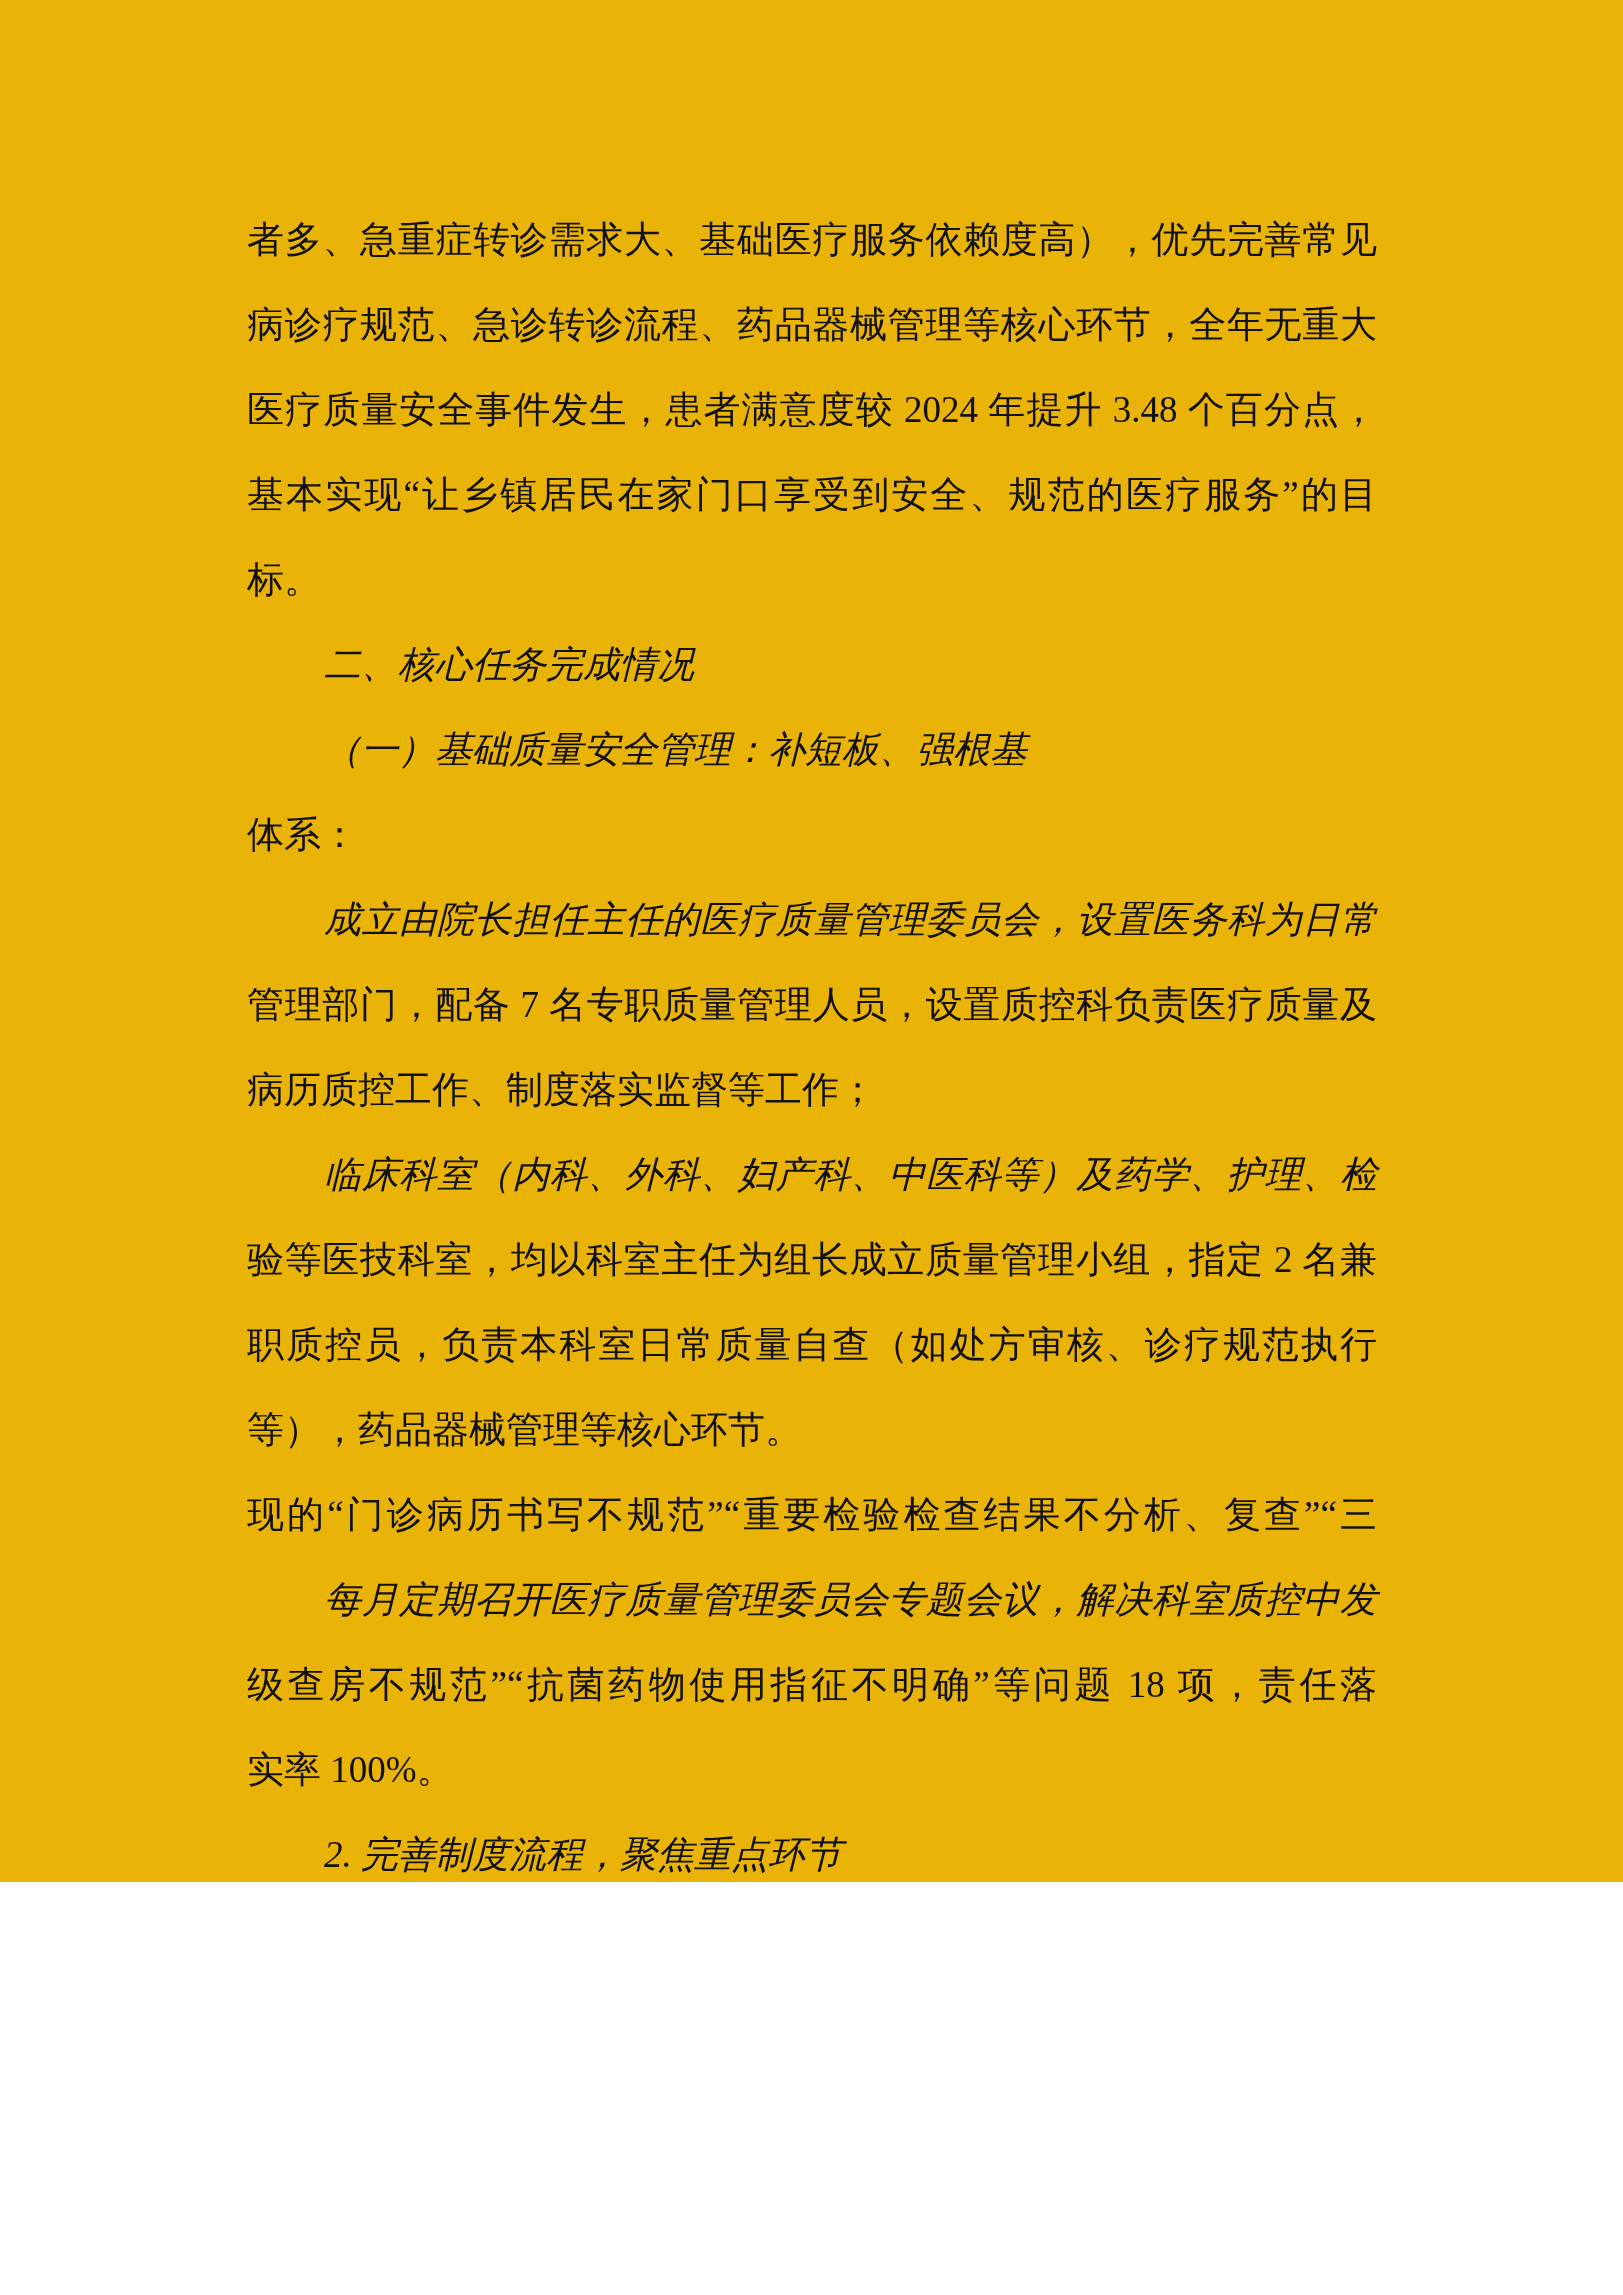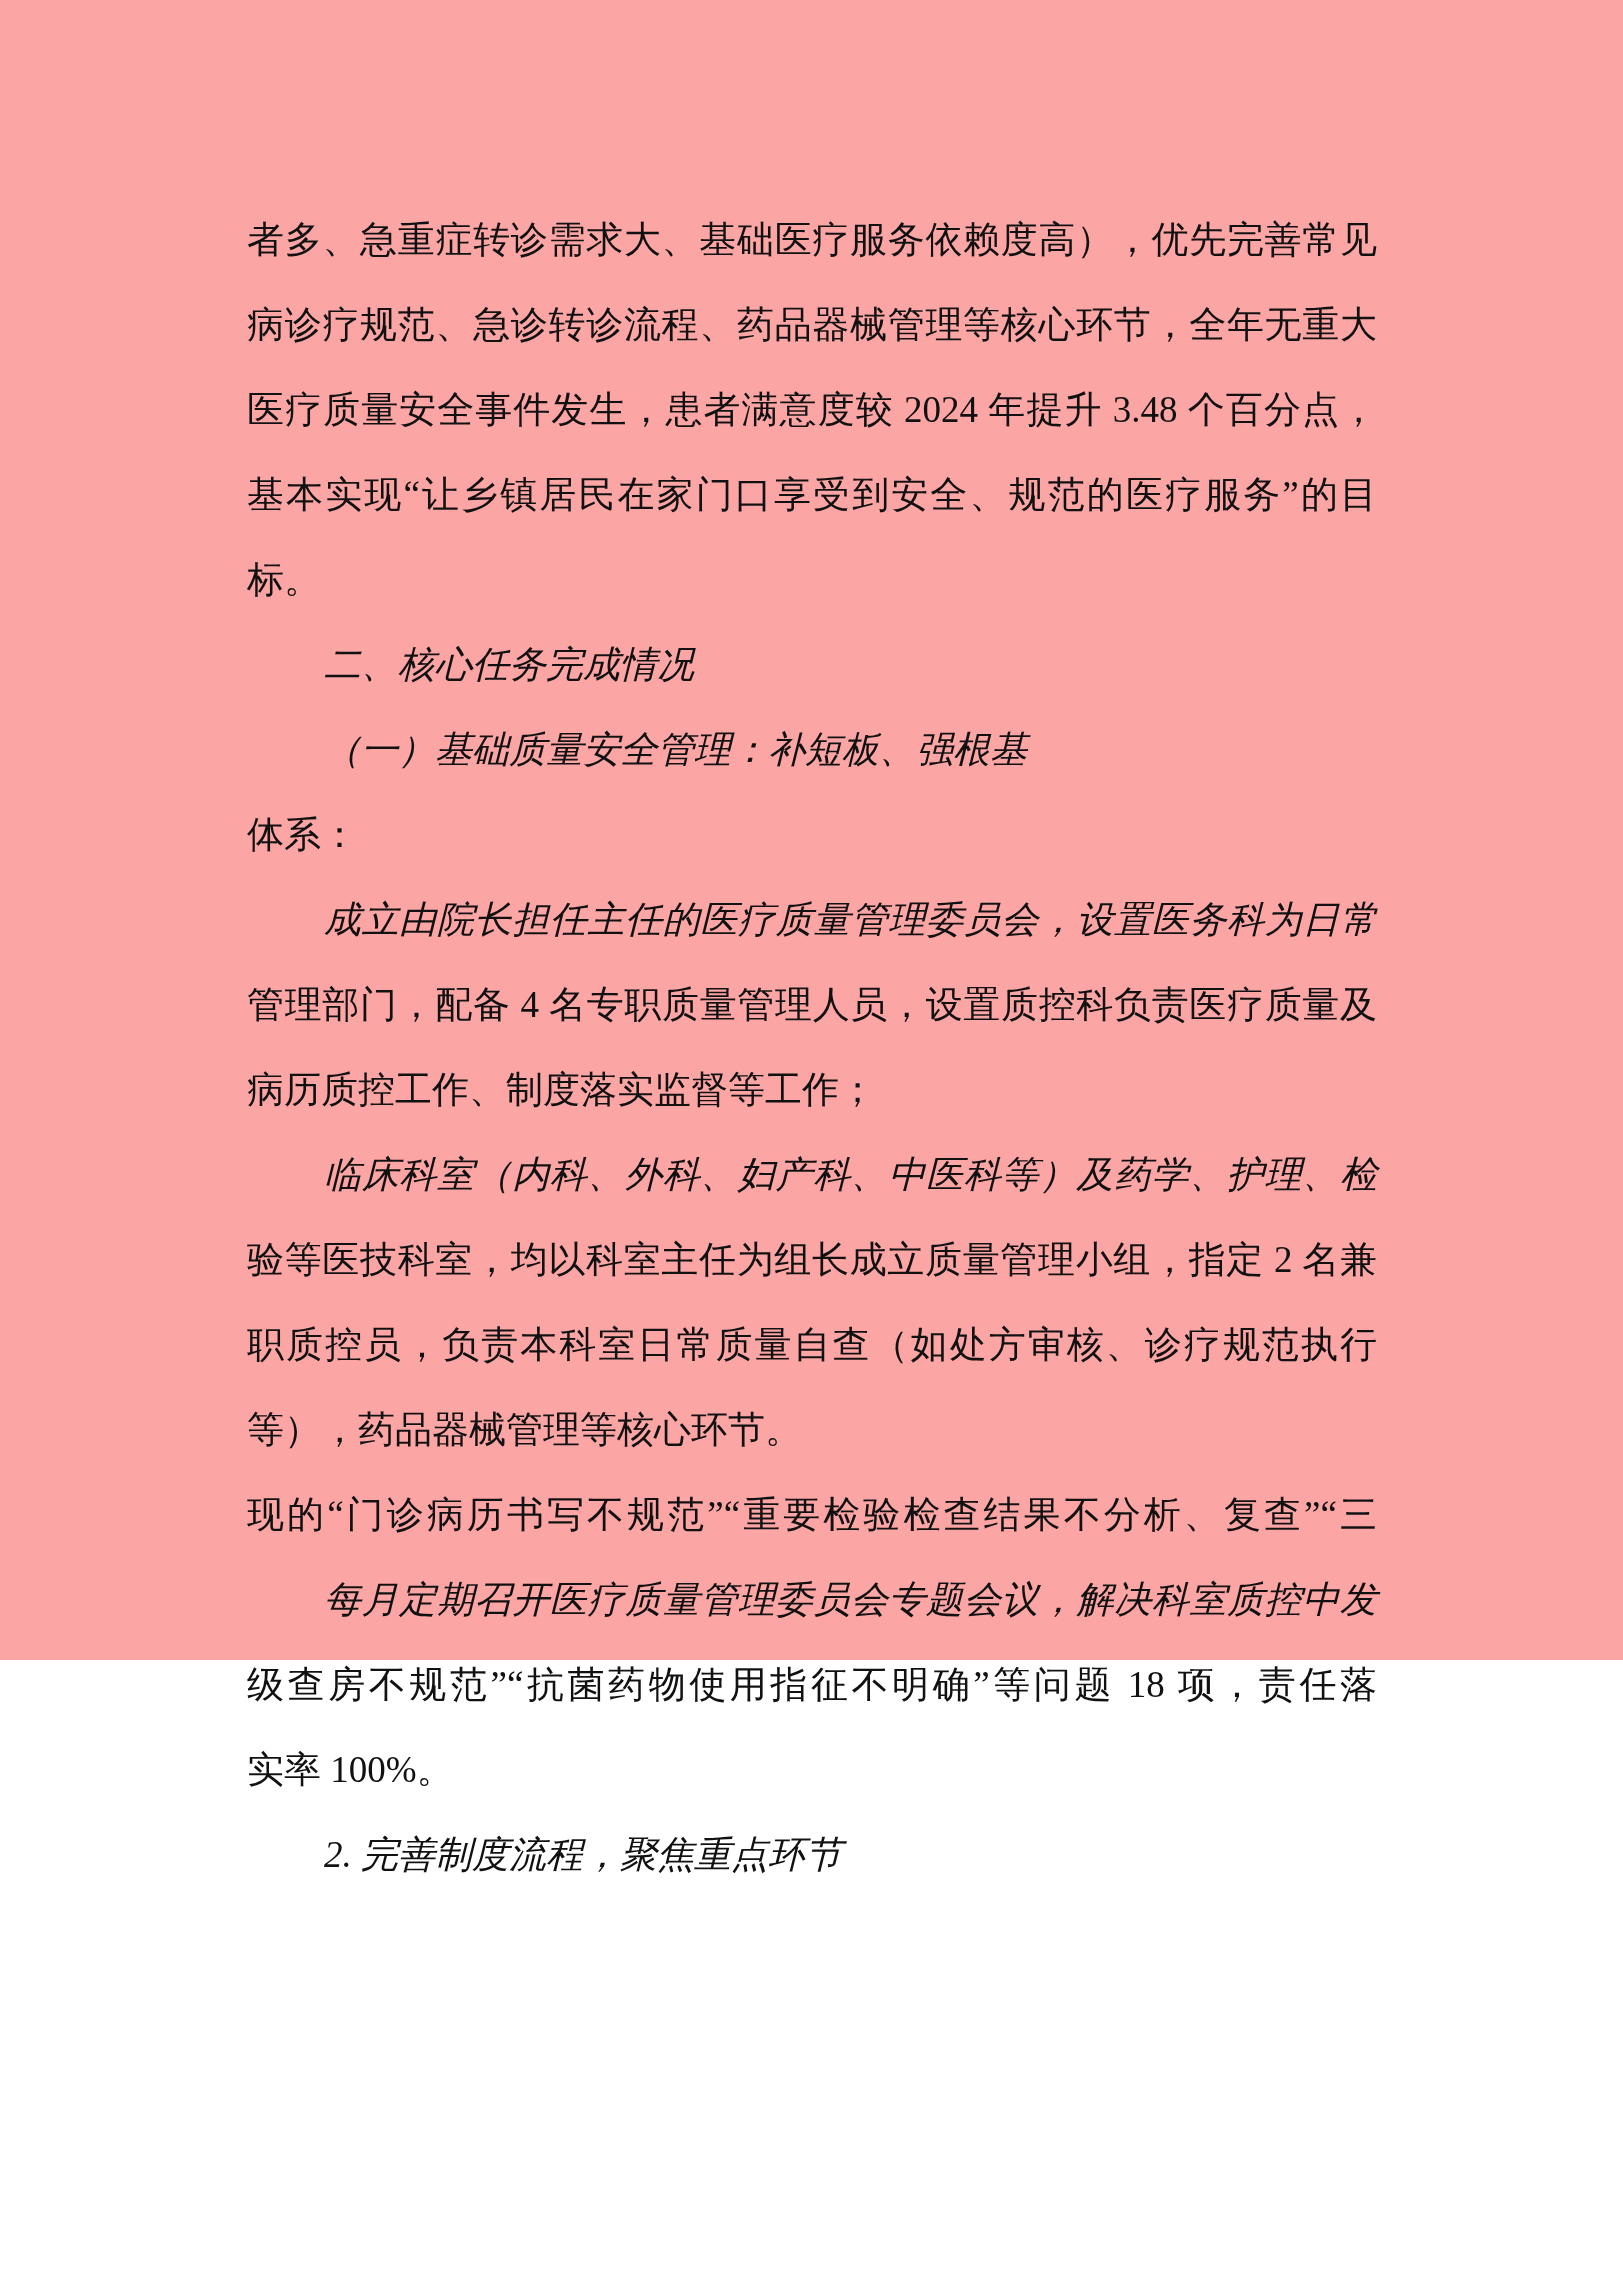--- a/index.html
+++ b/index.html
@@ -13,22 +13,22 @@
       position: relative;
       overflow: hidden;
       font-family: "Liberation Serif", "DejaVu Serif", serif;
       color: #111111;
     }
     .page {
       position: absolute;
       left: 0;
       top: 0;
       width: 1623px;
-      height: 1660px;
-      background: #fca5a5;
+      height: 1882px;
+      background: #eab308;
     }
     .text-block {
       position: absolute;
       left: 247px;
       top: 197px;
       width: 1130px;
     }
     .line {
       display: block;
       height: 85px;
@@ -56,21 +56,21 @@
   <div class="text-block">
     <div class="line full">者多、急重症转诊需求大、基础医疗服务依赖度高），优先完善常见</div>
     <div class="line full">病诊疗规范、急诊转诊流程、药品器械管理等核心环节，全年无重大</div>
     <div class="line full">医疗质量安全事件发生，患者满意度较 2024 年提升 3.48 个百分点，</div>
     <div class="line full">基本实现“让乡镇居民在家门口享受到安全、规范的医疗服务”的目</div>
     <div class="line partial">标。</div>
     <div class="line partial indent">二、核心任务完成情况</div>
     <div class="line partial indent">（一）基础质量安全管理：补短板、强根基</div>
     <div class="line partial">体系：</div>
     <div class="line full indent">成立由院长担任主任的医疗质量管理委员会，设置医务科为日常</div>
-    <div class="line full">管理部门，配备 4 名专职质量管理人员，设置质控科负责医疗质量及</div>
+    <div class="line full">管理部门，配备 7 名专职质量管理人员，设置质控科负责医疗质量及</div>
     <div class="line partial">病历质控工作、制度落实监督等工作；</div>
     <div class="line full indent">临床科室（内科、外科、妇产科、中医科等）及药学、护理、检</div>
     <div class="line full">验等医技科室，均以科室主任为组长成立质量管理小组，指定 2 名兼</div>
     <div class="line full">职质控员，负责本科室日常质量自查（如处方审核、诊疗规范执行</div>
     <div class="line partial">等），药品器械管理等核心环节。</div>
     <div class="line full">现的“门诊病历书写不规范”“重要检验检查结果不分析、复查”“三</div>
     <div class="line full indent">每月定期召开医疗质量管理委员会专题会议，解决科室质控中发</div>
     <div class="line full">级查房不规范”“抗菌药物使用指征不明确”等问题 18 项，责任落</div>
     <div class="line partial">实率 100%。</div>
     <div class="line partial indent">2. 完善制度流程，聚焦重点环节</div>

